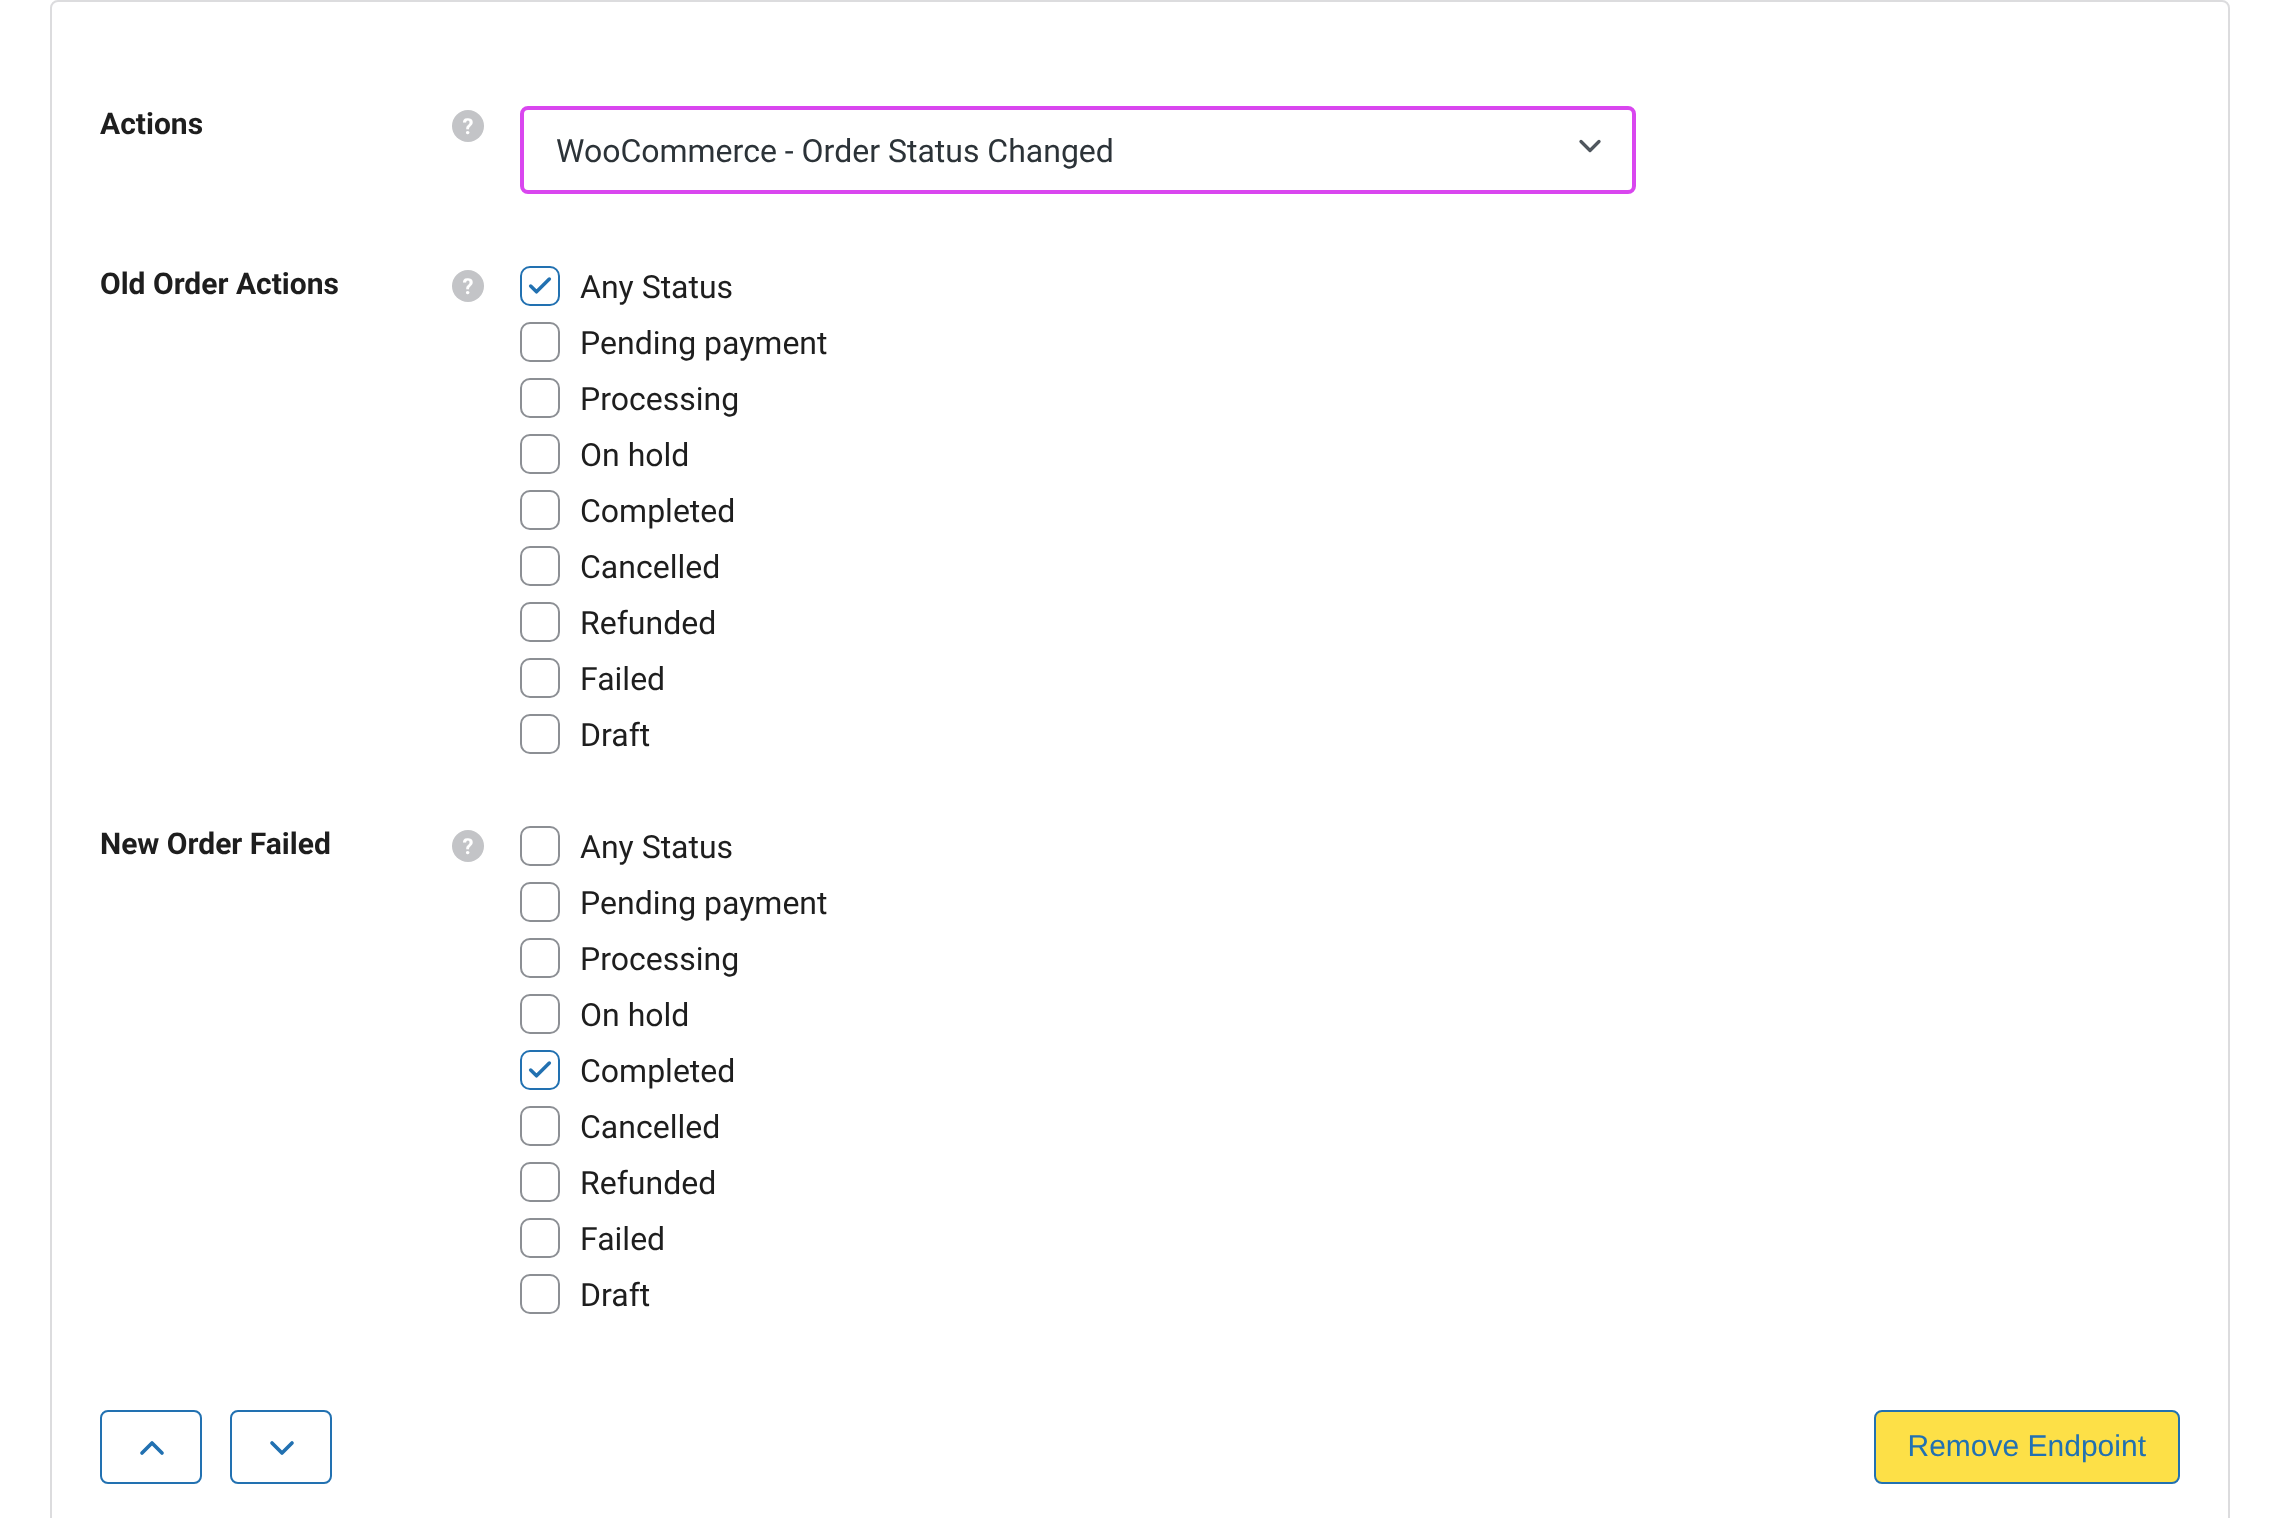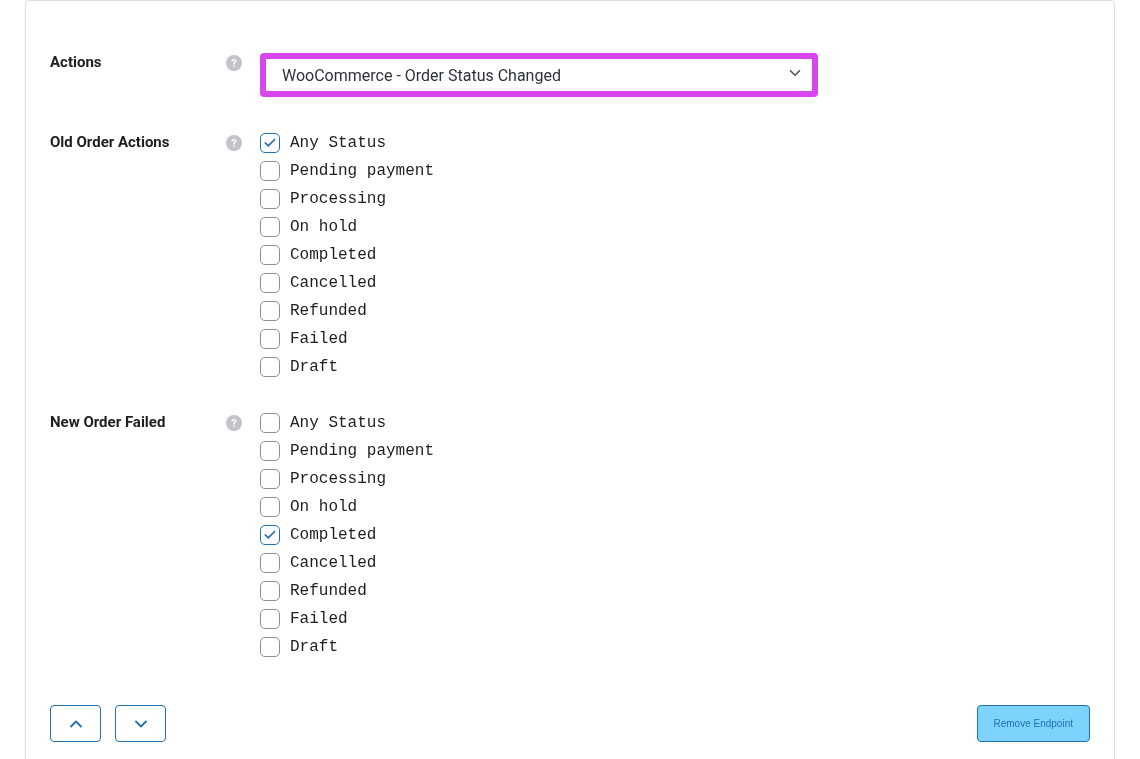--- a/index.html
+++ b/index.html
@@ -59,21 +59,21 @@
     .field-col {
       flex: 1;
     }
     .select-wrap {
       position: relative;
       width: 558px;
     }
     .select {
       width: 100%;
       height: 44px;
-      border: 6px solid #d946ef;
+      border: 2px solid #d946ef;
       border-radius: 4px;
       background: #fff;
       padding: 0 40px 0 16px;
       font-size: 16px;
       color: #2c3338;
       display: flex;
       align-items: center;
       cursor: pointer;
     }
     .select-caret {
@@ -85,21 +85,20 @@
     }
     .select-caret svg {
       width: 18px;
       height: 18px;
       stroke: #50575e;
     }
     .checkbox-list {
       display: flex;
       flex-direction: column;
       gap: 8px;
-      font-family: Liberation Mono, monospace;
     }
     .checkbox-item {
       display: flex;
       align-items: center;
       gap: 10px;
       cursor: pointer;
     }
     .checkbox-box {
       width: 20px;
       height: 20px;
@@ -150,23 +149,23 @@
     .arrow-btn svg {
       width: 20px;
       height: 20px;
       stroke: #2271b1;
     }
     .remove-btn {
       height: 37px;
       padding: 0 16px;
       border: 1.5px solid #2271b1;
       border-radius: 4px;
-      background: #7dd3fc;
+      background: #fde047;
       color: #2271b1;
-      font-size: 10px;
+      font-size: 15px;
       font-weight: 400;
       display: inline-flex;
       align-items: center;
       cursor: pointer;
     }
   </style>
 </head>
 <body>
 
 <div class="panel">

